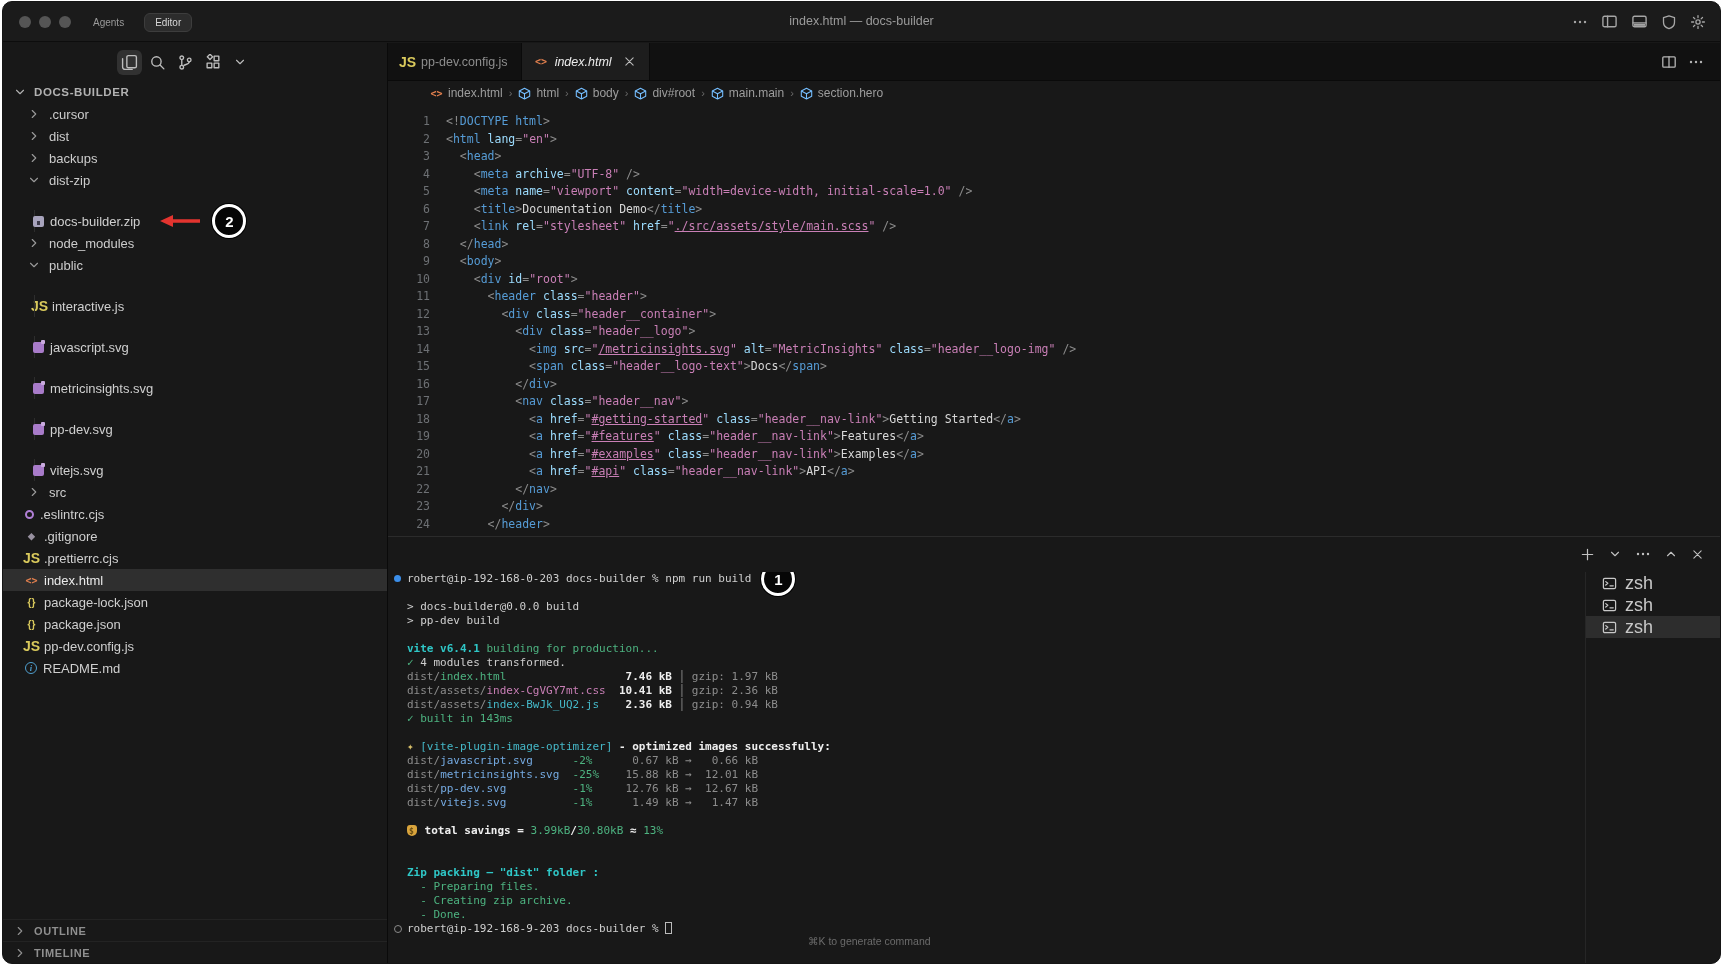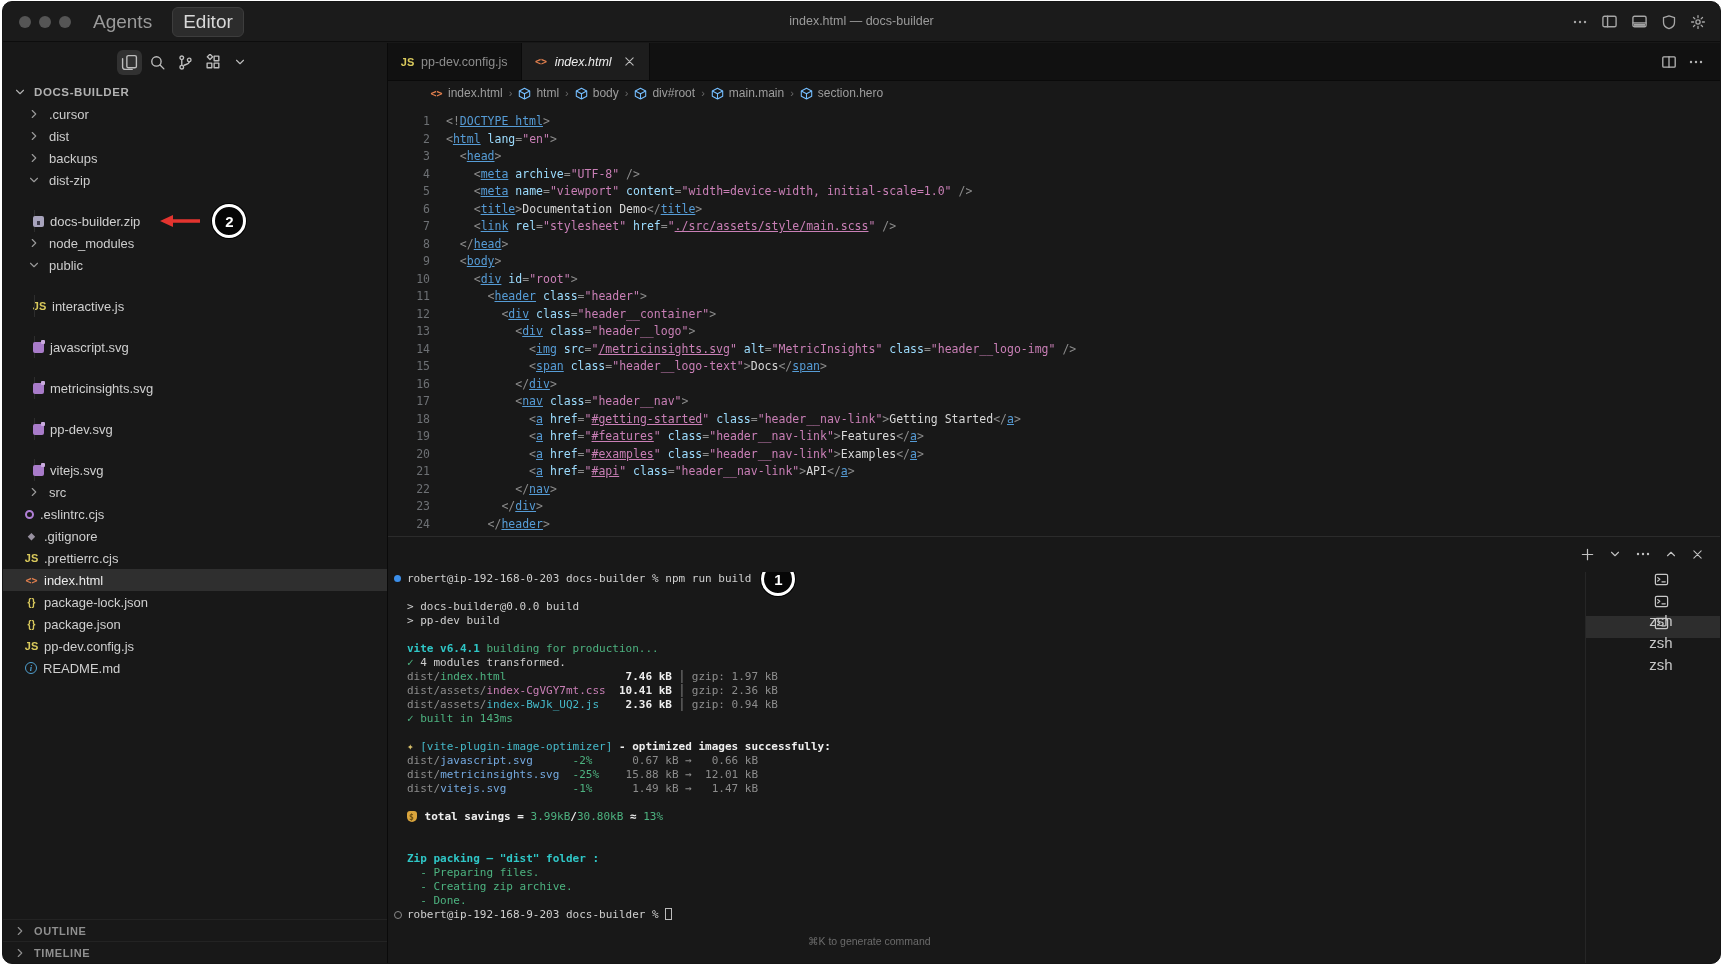--- a/index.html
+++ b/index.html
@@ -6,21 +6,21 @@
     font-family:"Liberation Sans", sans-serif;}
   *{box-sizing:border-box;}
   .window{position:absolute;left:2px;top:1px;right:2px;bottom:3px;background:#181818;
     border:1px solid #151515;border-radius:10px;overflow:hidden;}
 
   
   .titlebar{position:relative;height:40px;background:#1b1b1b;border-bottom:1px solid #0d0d0d;}
   .traffic{position:absolute;left:16px;top:14px;display:flex;gap:8px;}
   .tl{width:12px;height:12px;border-radius:50%;background:#555555;}
   .tb-tabs{position:absolute;left:80px;top:8px;display:flex;align-items:center;gap:10px;height:24px;}
-  .tb-tab{font-size:19px;color:#9a9a9a;padding:3px 10px;border-radius:6px;text-align:center;}
+  .tb-tab{font-size:10px;color:#9a9a9a;padding:3px 10px;border-radius:6px;text-align:center;}
   .tb-tab.active{background:#2c2c2c;border:1px solid #3d3d3d;color:#d8d8d8;}
   .tb-title{position:absolute;left:50%;top:12px;transform:translateX(-50%);font-size:12.5px;color:#9b9b9b;}
   .tb-icons{position:absolute;right:14px;top:11px;display:flex;gap:13px;color:#a6a6a6;align-items:center;}
   .icn{display:inline-flex;align-items:center;justify-content:center;}
   .icn svg{display:block;}
 
   
   .main{position:absolute;top:41px;left:0;right:0;bottom:0;display:flex;}
   .sidebar{width:385px;flex:none;position:relative;background:#181818;border-right:1px solid #0a0a0a;}
   .side-toolbar{height:38px;display:flex;align-items:center;padding-left:118px;gap:11px;color:#bdbdbd;}
@@ -30,21 +30,21 @@
     font-size:11.5px;font-weight:bold;letter-spacing:0.6px;color:#b2b2b2;}
   .trow{height:22px;display:flex;align-items:center;font-size:13px;color:#cfcfcf;position:relative;overflow:visible;}
   .trow.folder{padding-left:24px;gap:8px;color:#cccccc;}
   .trow.file{padding-left:22px;gap:6px;}
   .trow.file.child{padding-left:30px;margin-top:19px;}
   .trow.selected{background:#2f2f2f;color:#eaeaea;}
   .guide{position:absolute;left:31px;top:0;bottom:0;width:1px;background:#2d2d2d;}
   .tree-chev{color:#9a9a9a;}
   .tlabel{white-space:nowrap;}
   .fi{width:13px;height:13px;flex:none;display:flex;align-items:center;justify-content:center;font-weight:bold;}
-  .fi-js{color:#d9c95c;font-size:11px;}
+  .fi-js{color:#d9c95c;font-size:14px;}
   .fi-json{color:#d9c95c;font-size:10px;}
   .fi-html{color:#e17f4e;font-size:10px;font-family:"DejaVu Sans Mono",monospace;}
   .fi-eslint{width:9px;height:9px;border:2px solid #b07fd6;border-radius:50%;}
   .fi-git{color:#97909f;font-size:9px;}
   .fi-info{width:12px;height:12px;border:1.3px solid #4f9fce;border-radius:50%;color:#4f9fce;
     font-size:8.5px;font-family:"Liberation Serif",serif;font-style:italic;}
   .fi-svg{width:11px;height:11px;background:#a87bc9;border-radius:2px;position:relative;}
   .fi-svg::after{content:"";position:absolute;right:-1px;top:-2px;width:4px;height:4px;background:#c9aade;border-radius:1px;}
   .fi-zip{width:11px;height:11px;background:#a8a4bd;border-radius:2px;position:relative;}
   .fi-zip::after{content:"";position:absolute;left:4px;top:5px;width:3px;height:4px;background:#3c3a4a;}
@@ -62,21 +62,21 @@
   .etab-close{margin-left:4px;color:#bcbcbc;display:inline-flex;}
   .ed-actions{position:absolute;right:16px;top:0;height:38px;display:flex;align-items:center;gap:11px;color:#b5b5b5;}
   .crumbs{height:24px;display:flex;align-items:center;padding-left:42px;gap:6px;font-size:12px;color:#9d9d9d;flex:none;}
   .crumb{display:flex;align-items:center;gap:5px;}
   .crumb-sep{color:#6a6a6a;font-size:11px;}
   .code-area{flex:1;position:relative;padding-top:8px;font-family:"DejaVu Sans Mono",monospace;
     font-size:11.5px;line-height:17.5px;overflow:hidden;}
   .code-line{display:flex;white-space:pre;height:17.5px;}
   .code-ln{width:42px;flex:none;text-align:right;color:#6d7074;}
   .code-text{margin-left:16px;white-space:pre;}
-  .s-p{color:#8b8b8b;} .s-t{color:#569cd6;text-decoration:underline;} .s-a{color:#9cdcfe;}
+  .s-p{color:#8b8b8b;} .s-t{color:#569cd6;} .s-a{color:#9cdcfe;}
   .s-s{color:#c97fb6;} .s-u{color:#c97fb6;text-decoration:underline;} .s-x{color:#d8d8d8;}
 
   
   .panel{height:427px;flex:none;position:relative;border-top:1px solid #2b2b2b;background:#181818;}
   .panel-bar{height:35px;display:flex;align-items:center;padding-left:19px;gap:3px;}
   .ptab{padding:4px 9px;font-size:12.5px;color:#9b9b9b;border-radius:5px;}
   .ptab.active{background:#2d2d2d;color:#eaeaea;}
   .panel-actions{position:absolute;top:9px;right:16px;display:flex;gap:13px;color:#c2c2c2;align-items:center;}
   .term-wrap{position:absolute;left:0;right:135px;top:35px;bottom:0;padding-left:4px;overflow:hidden;
     font-family:"DejaVu Sans Mono",monospace;font-size:11px;line-height:14px;color:#cfcfcf;}
@@ -85,21 +85,21 @@
   .tgut.run::before{content:"";display:block;width:7px;height:7px;border-radius:50%;background:#3b8eea;}
   .tgut.idle::before{content:"";display:block;width:6px;height:6px;border-radius:50%;border:1px solid #8a8a8a;}
   .t-d{color:#cfcfcf;} .t-m{color:#8c8c8c;} .t-w{color:#eeeeee;font-weight:bold;}
   .t-g{color:#4db380;} .t-c{color:#45b8c8;} .t-cb{color:#2fc7c7;font-weight:bold;}
   .t-b{color:#74a9e0;} .t-k{color:#c97fb6;} .t-y{color:#d8c06a;}
   .t-money{display:inline-block;width:10px;height:11px;background:#d9a43c;border-radius:3px 3px 5px 5px;
     position:relative;vertical-align:-2px;margin-right:1px;}
   .t-money::before{content:"$";position:absolute;left:2px;top:0px;font-size:8px;color:#6b4e12;font-weight:bold;}
   .t-cursor{display:inline-block;width:7px;height:12px;border:1px solid #bbbbbb;vertical-align:-2px;}
   .term-list{position:absolute;right:0;top:35px;bottom:0;width:135px;border-left:1px solid #262626;}
-  .zrow{height:22px;display:flex;align-items:center;gap:25px;padding-left:16px;font-size:15px;color:#c8c8c8;flex-direction:column;}
+  .zrow{height:22px;display:flex;align-items:center;gap:8px;padding-left:16px;font-size:18px;color:#c8c8c8;}
   .zrow.selected{background:#2d2d2d;}
   .hint{position:absolute;left:420px;top:398px;font-size:10.5px;color:#6b6b6b;font-family:"Liberation Sans",sans-serif;}
 
   
   .ann{width:34px;height:34px;border-radius:50%;background:#060606;border:3px solid #ffffff;
     color:#ffffff;display:inline-flex;align-items:center;justify-content:center;flex:none;
     font:bold 15px "Liberation Sans",sans-serif;box-shadow:0 0 0 1px #000000;position:relative;z-index:5;}
   .trow .ann{margin:-6px 0 -6px 4px;}
   .tline .ann{margin:-10px 0 -10px 10px;vertical-align:middle;}
   .ann-arrow{margin-left:8px;flex:none;position:relative;z-index:5;}
@@ -499,20 +499,21 @@
             <div class="tline"><span class="t-cb">vite v6.4.1 </span><span class="t-g">building for production...</span></div>
             <div class="tline"><span class="t-g">✓</span><span class="t-d"> 4 modules transformed.</span></div>
             <div class="tline"><span class="t-m">dist/</span><span class="t-g">index.html</span><span class="t-d">                  </span><span class="t-w">7.46 kB</span><span class="t-m"> │ gzip: 1.97 kB</span></div>
             <div class="tline"><span class="t-m">dist/assets/</span><span class="t-k">index-CgVGY7mt.css</span><span class="t-d">  </span><span class="t-w">10.41 kB</span><span class="t-m"> │ gzip: 2.36 kB</span></div>
             <div class="tline"><span class="t-m">dist/assets/</span><span class="t-c">index-BwJk_UQ2.js</span><span class="t-d">    </span><span class="t-w">2.36 kB</span><span class="t-m"> │ gzip: 0.94 kB</span></div>
             <div class="tline"><span class="t-g">✓ built in 143ms</span></div>
             <div class="tline"></div>
             <div class="tline"><span class="t-y">✦ </span><span class="t-c">[vite-plugin-image-optimizer]</span><span class="t-w"> - optimized images successfully:</span></div>
             <div class="tline"><span class="t-m">dist/</span><span class="t-b">javascript.svg</span><span class="t-d">      </span><span class="t-g">-2%</span><span class="t-d">      </span><span class="t-m">0.67 kB →   0.66 kB</span></div>
             <div class="tline"><span class="t-m">dist/</span><span class="t-b">metricinsights.svg</span><span class="t-d">  </span><span class="t-g">-25%</span><span class="t-d">    </span><span class="t-m">15.88 kB →  12.01 kB</span></div>
+            <div class="tline"><span class="t-m">dist/</span><span class="t-b">pp-dev.svg</span><span class="t-d">          </span><span class="t-g">-1%</span><span class="t-d">     </span><span class="t-m">12.76 kB →  12.67 kB</span></div>
             <div class="tline"><span class="t-m">dist/</span><span class="t-b">vitejs.svg</span><span class="t-d">          </span><span class="t-g">-1%</span><span class="t-d">      </span><span class="t-m">1.49 kB →   1.47 kB</span></div>
             <div class="tline"></div>
             <div class="tline"><span class="t-money"></span><span class="t-w"> total savings = </span><span class="t-g">3.99kB</span><span class="t-w">/</span><span class="t-g">30.80kB</span><span class="t-w"> ≈ </span><span class="t-g">13%</span></div>
             <div class="tline"></div>
             <div class="tline"></div>
             <div class="tline"><span class="t-cb">Zip packing – "dist" folder :</span></div>
             <div class="tline"><span class="t-g">  - Preparing files.</span></div>
             <div class="tline"><span class="t-g">  - Creating zip archive.</span></div>
             <div class="tline"><span class="t-g">  - Done.</span></div>
             <div class="tline"><span class="tgut idle"></span><span class="t-d">robert@ip-192-168-9-203 docs-builder % </span><span class="t-cursor"></span></div>

